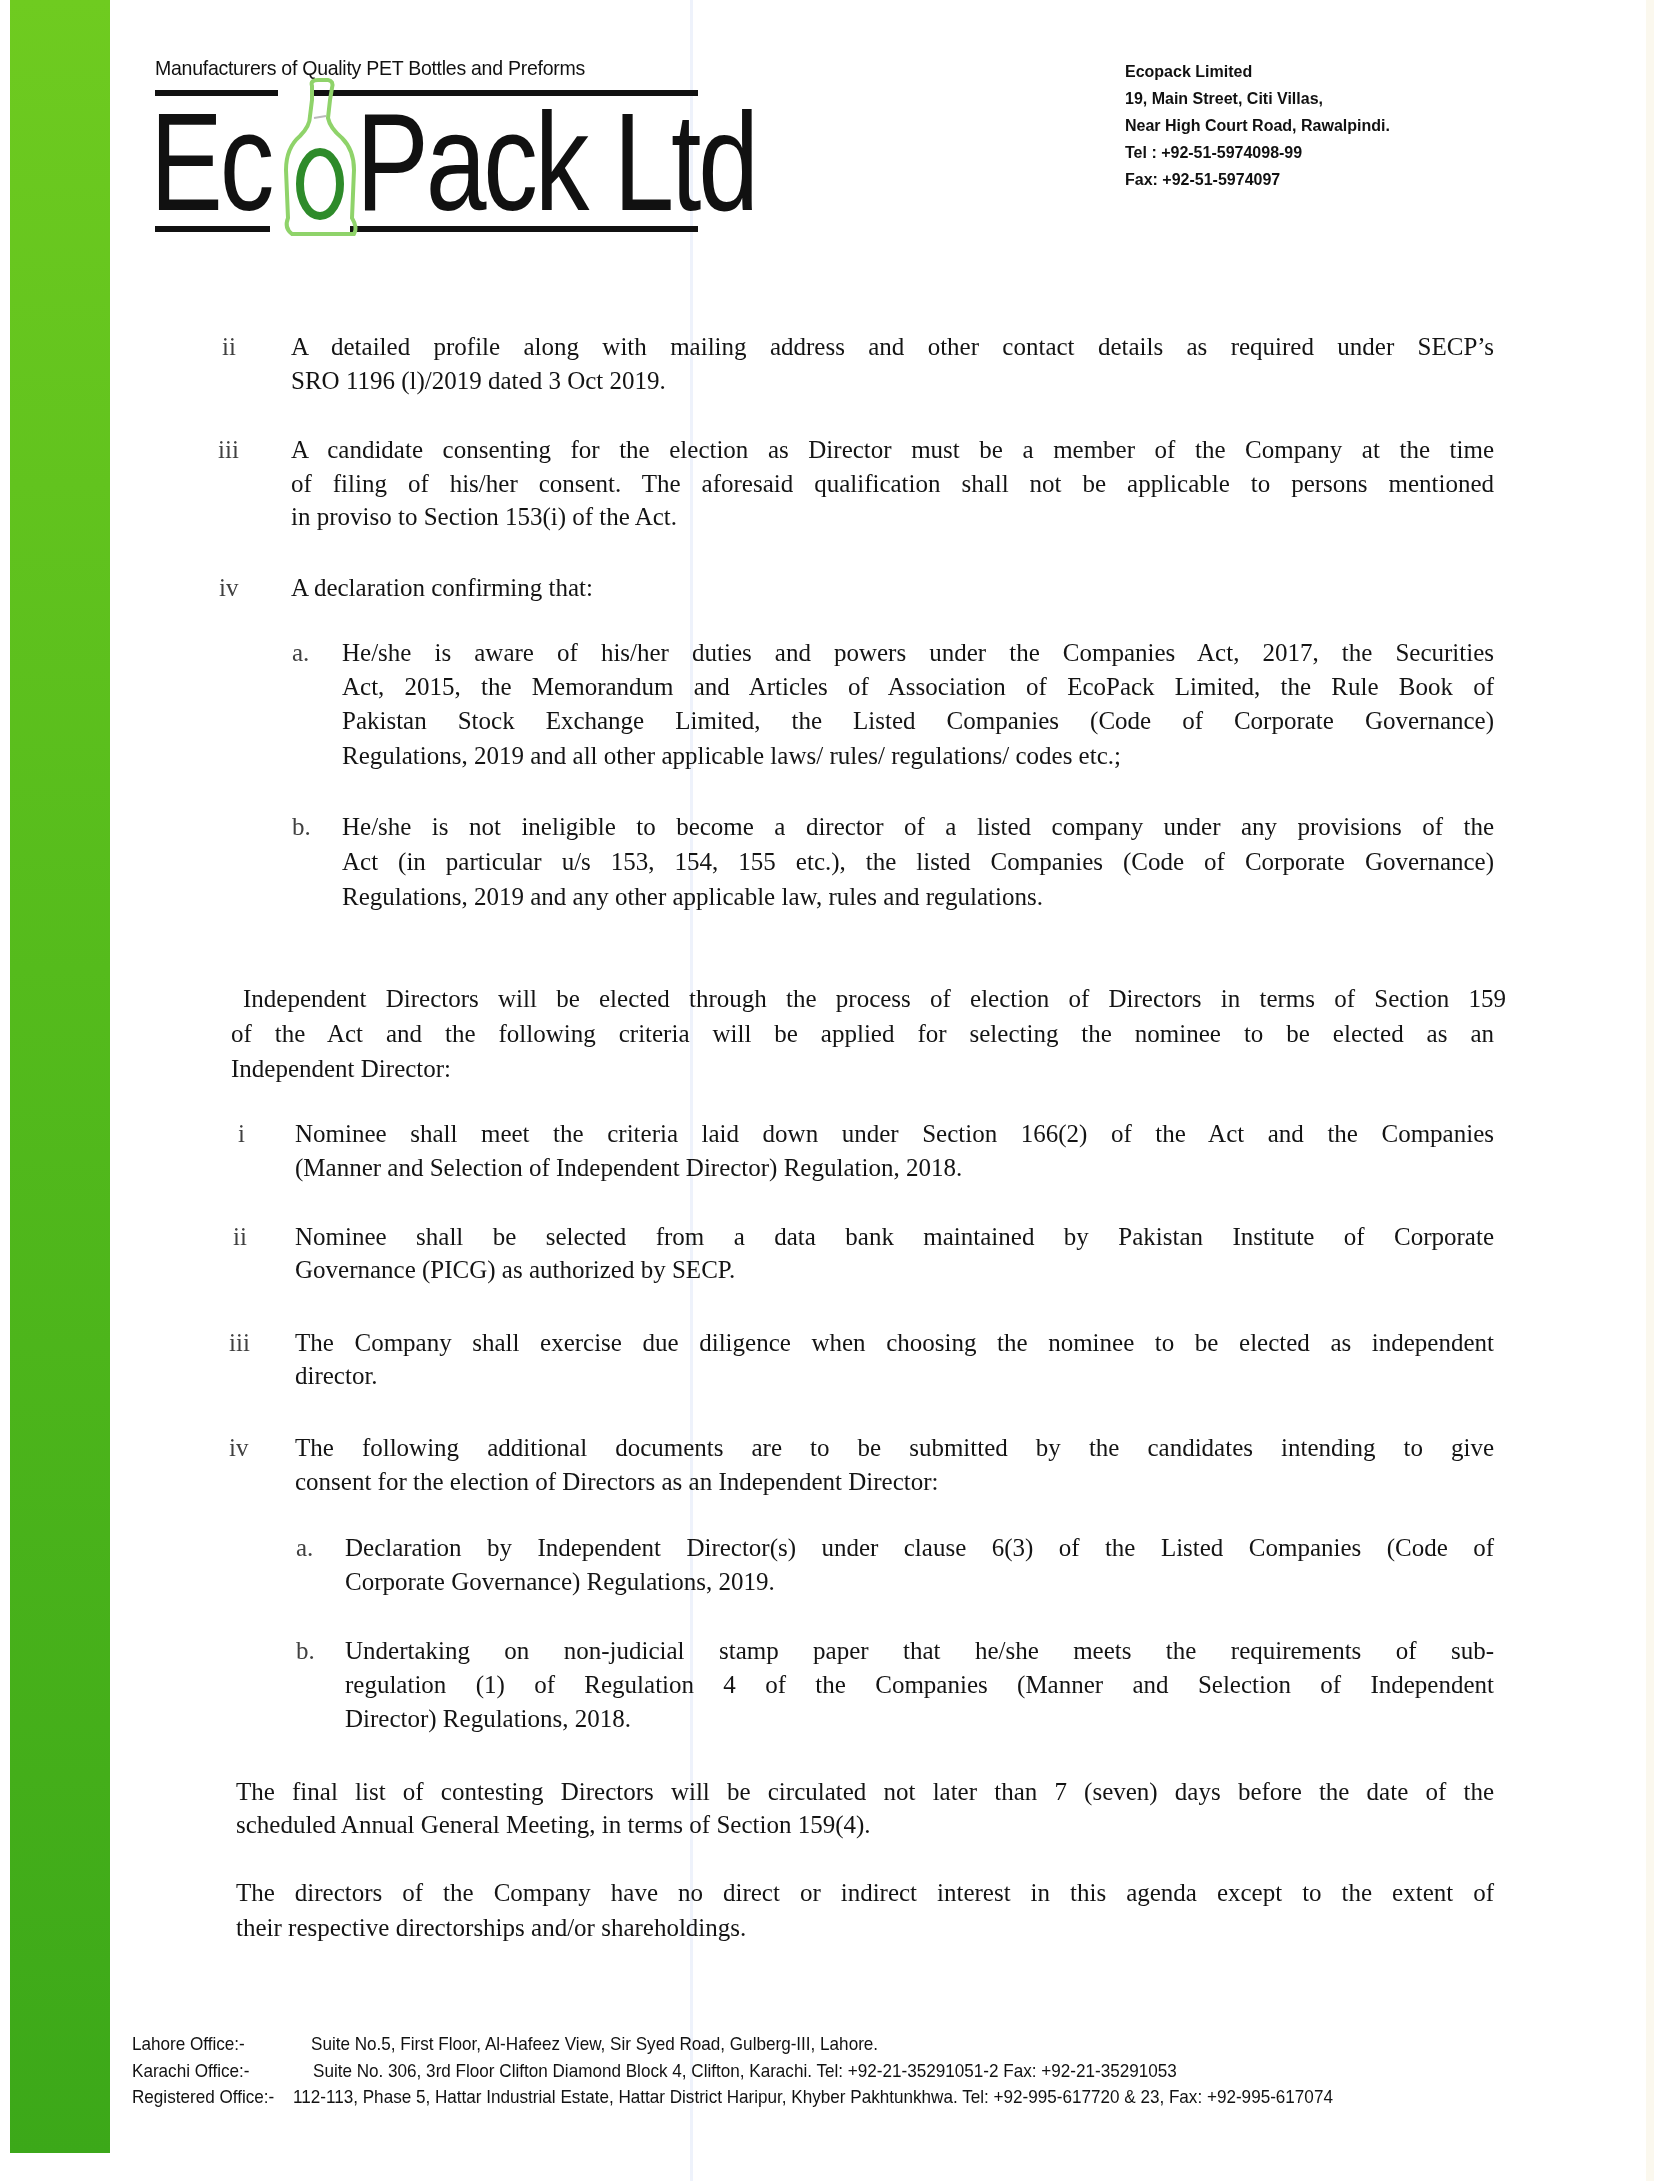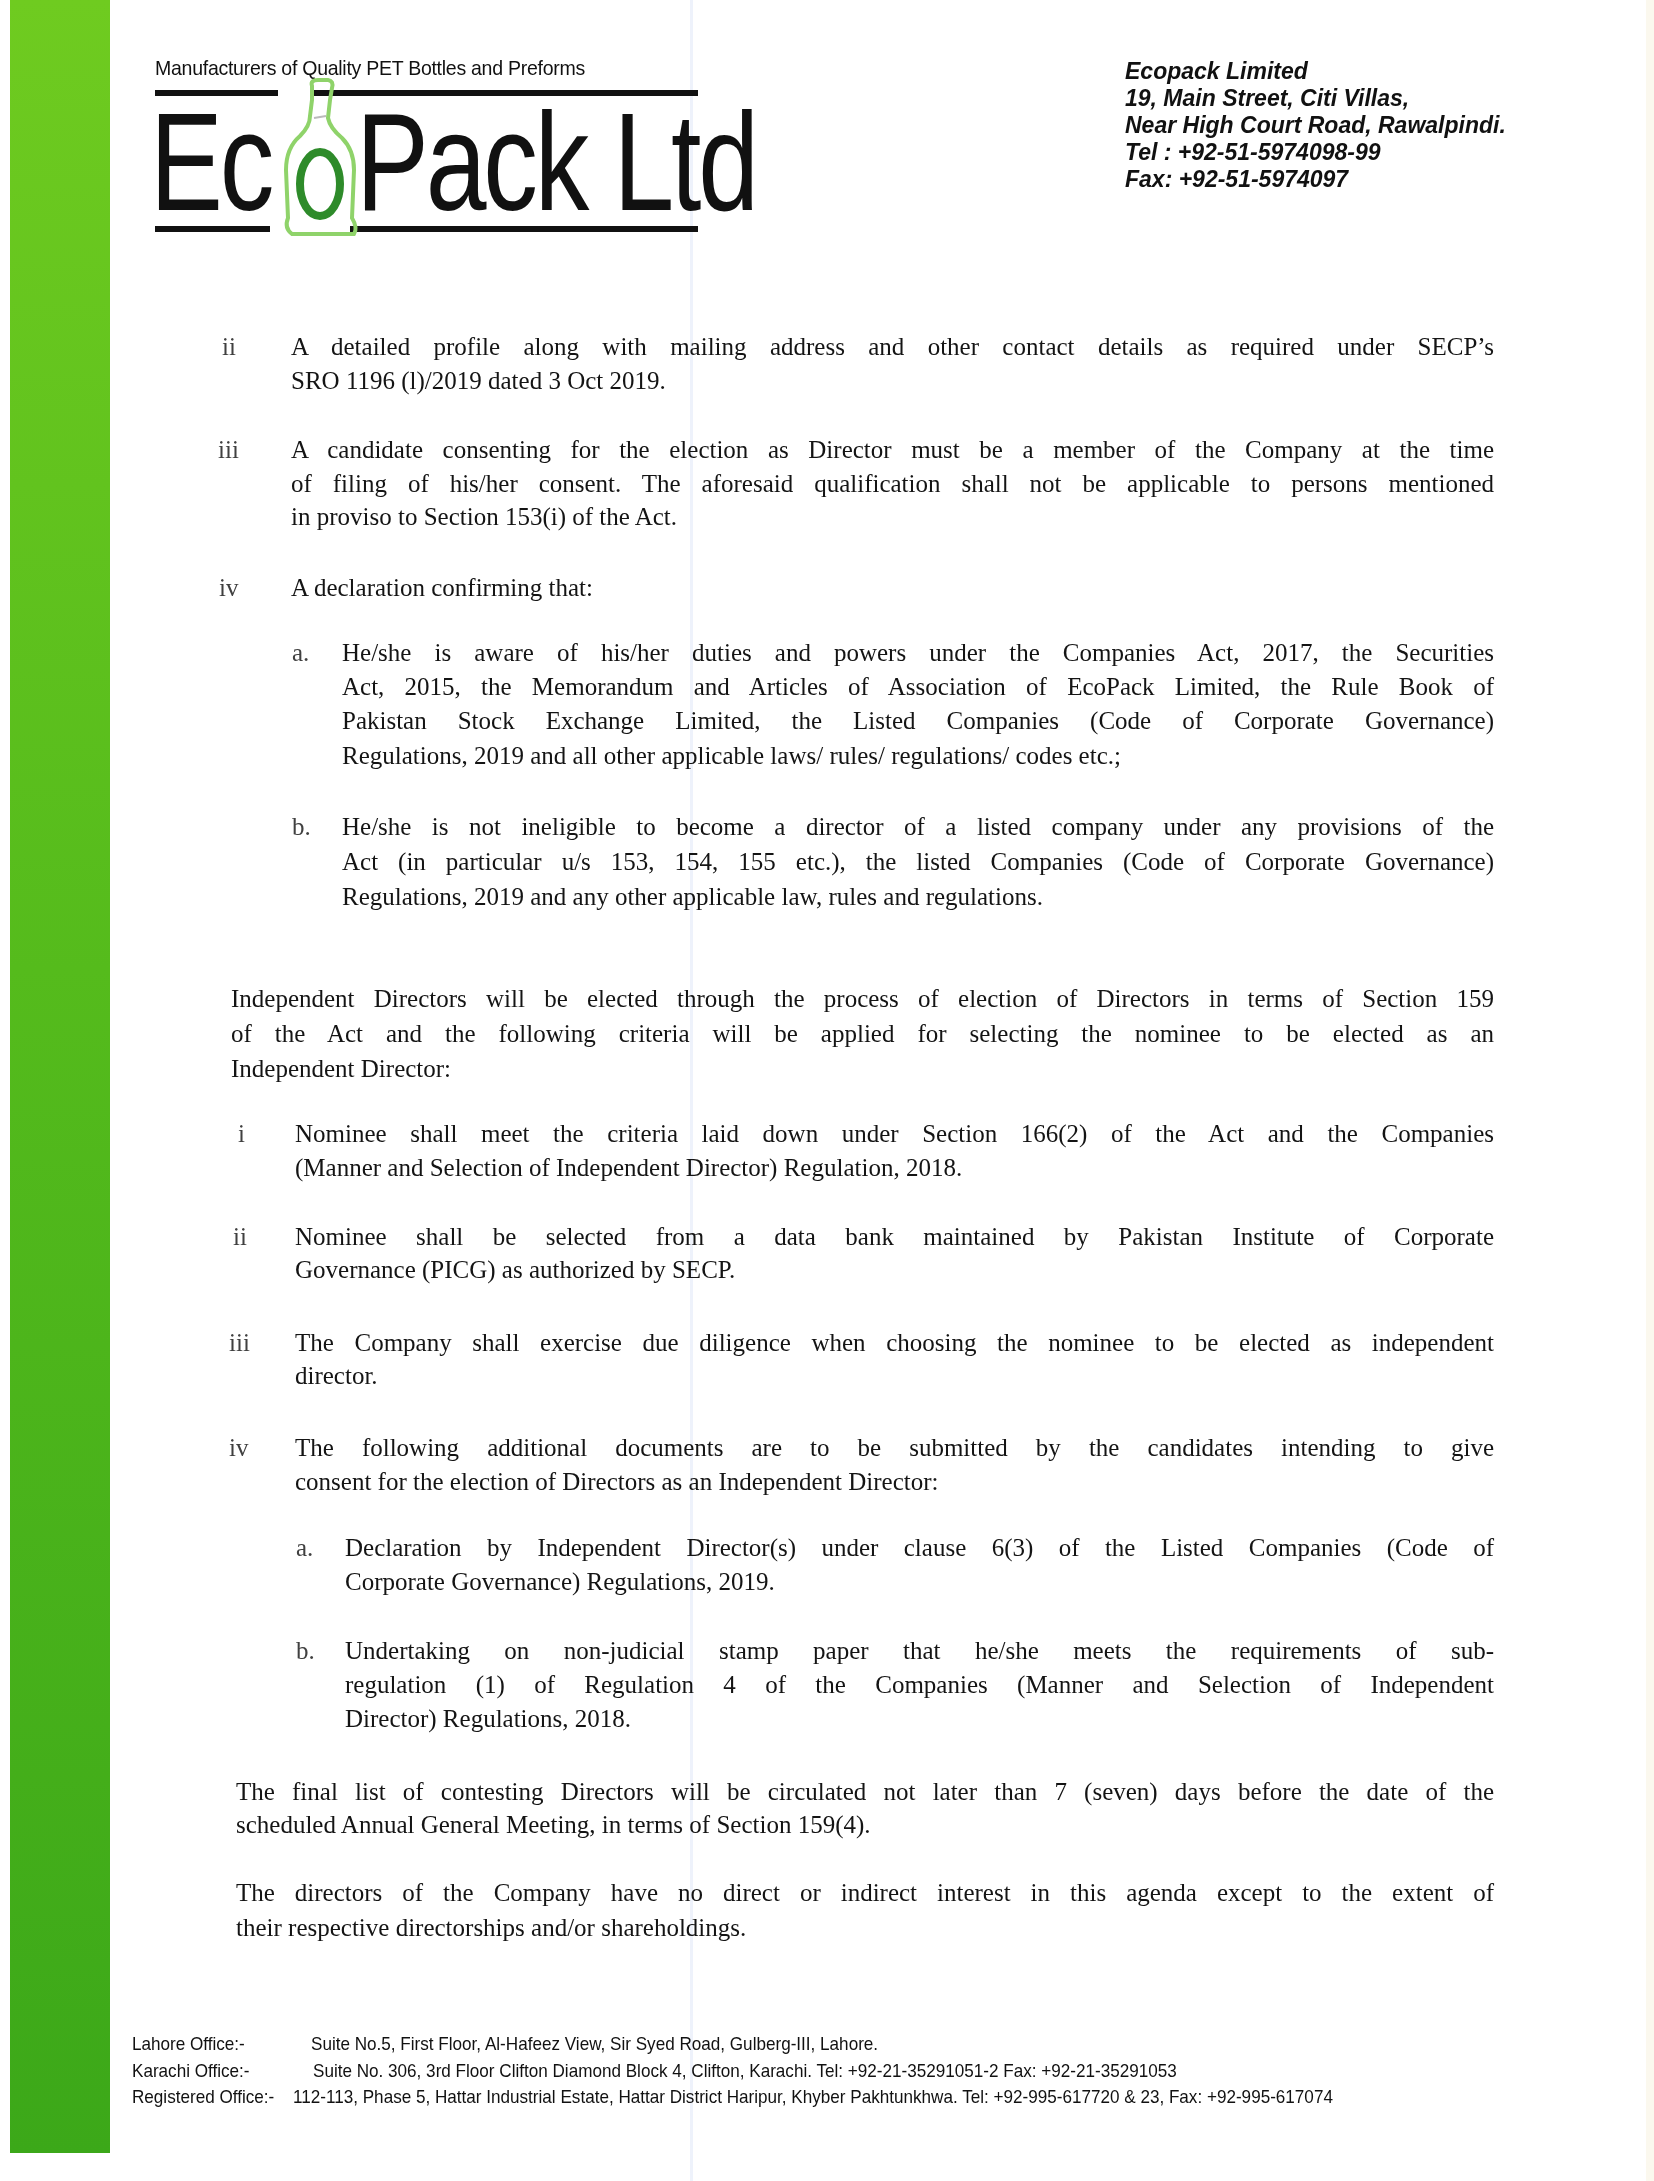--- a/index.html
+++ b/index.html
@@ -8,21 +8,21 @@
   .scanline { position:absolute; left:690px; top:0; width:3px; height:2181px; background:#eef2fb; }
   .rightedge { position:absolute; right:0; top:0; width:8px; height:2181px; background:#fbf8ee; }
 
   
   .tagline { position:absolute; left:155px; top:56px; font-family:"Liberation Sans", sans-serif; font-size:21px; letter-spacing:-0.3px; color:#111; white-space:nowrap; transform:scaleX(0.93); transform-origin:left top; }
   .rule { position:absolute; height:6px; background:#111; }
   .logo-word { position:absolute; top:92px; font-family:"Liberation Sans", sans-serif; font-weight:400; font-size:140px; line-height:140px; color:#111; letter-spacing:-4px; transform:scaleX(0.78); transform-origin:left top; white-space:nowrap; }
   .bottle { position:absolute; left:270px; top:78px; width:100px; height:162px; }
 
   
-  .addr { position:absolute; left:1125px; top:58px; font-family:"Liberation Sans", sans-serif; font-weight:700; font-size:23px; line-height:27px; color:#111;font-style:italic; }
+  .addr { position:absolute; left:1125px; top:58px; font-family:"Liberation Sans", sans-serif; font-weight:700; font-size:16px; line-height:27px; color:#111; }
   .addr div { white-space:nowrap; }
 
   
   .ln { position:absolute; font-size:25px; line-height:34px; white-space:nowrap; color:#141414;font-family:Liberation Serif, serif; }
   .just { text-align:justify; text-align-last:justify; white-space:normal; }
   .num { position:absolute; font-size:25px; line-height:34px; color:#404040; }
 
   
   .foot { position:absolute; font-family:"Liberation Sans", sans-serif; font-size:19px; line-height:26px; color:#111; white-space:nowrap; transform:scaleX(0.9); transform-origin:left top; }
 </style>
@@ -82,21 +82,21 @@
   </div>
   <div>
     <div class="num" style="left:292px;top:810px;">b.</div>
     <div class="ln just" style="left:342px;top:810px;width:1152px;">He/she is not ineligible to become a director of a listed company under any provisions of the</div>
     <div class="ln just" style="left:342px;top:845px;width:1152px;">Act (in particular u/s 153, 154, 155 etc.), the listed Companies (Code of Corporate Governance)</div>
     <div class="ln" style="left:342px;top:880px;">Regulations, 2019 and any other applicable law, rules and regulations.</div>
   </div>
 </div>
 
 <div>
-  <div class="ln just" style="left:231px;top:982px;width:1263px;">Independent Directors will be elected through the process of election of Directors in terms of Section 159</div>
+  <div class="ln just" style="left:243px;top:982px;width:1263px;">Independent Directors will be elected through the process of election of Directors in terms of Section 159</div>
   <div class="ln just" style="left:231px;top:1017px;width:1263px;">of the Act and the following criteria will be applied for selecting the nominee to be elected as an</div>
   <div class="ln" style="left:231px;top:1052px;">Independent Director:</div>
 
   <div>
     <div class="num" style="left:238px;top:1117px;">i</div>
     <div class="ln just" style="left:295px;top:1117px;width:1199px;">Nominee shall meet the criteria laid down under Section 166(2) of the Act and the Companies</div>
     <div class="ln" style="left:295px;top:1151px;">(Manner and Selection of Independent Director) Regulation, 2018.</div>
   </div>
   <div>
     <div class="num" style="left:233px;top:1220px;">ii</div>

